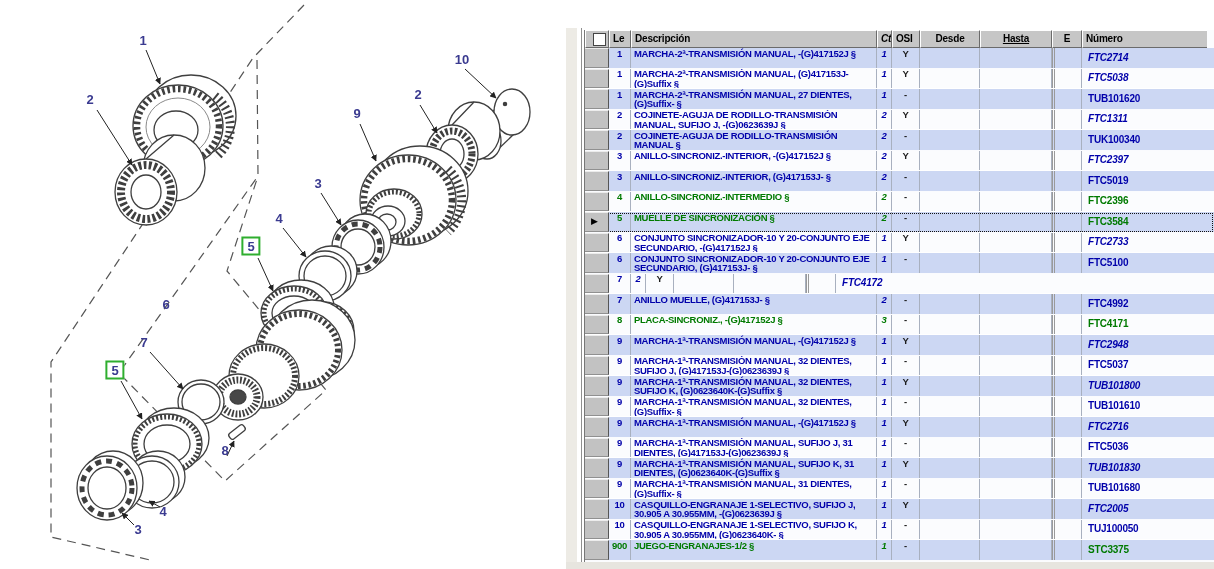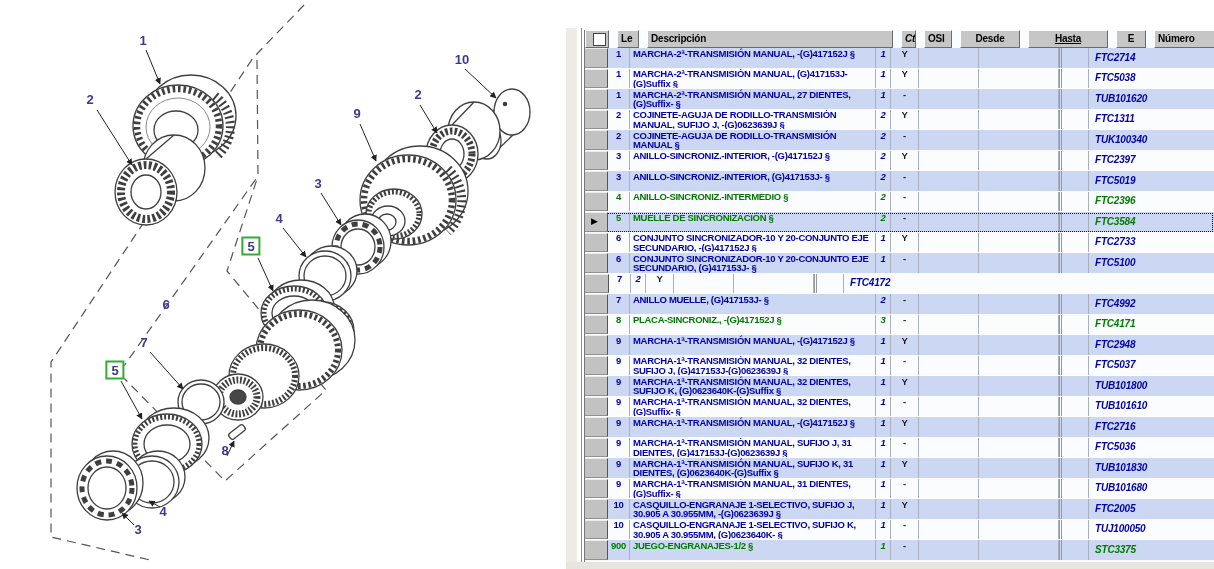--- a/index.html
+++ b/index.html
@@ -12,43 +12,43 @@
   .callout{position:absolute;transform:translate(-50%,-50%);
            font-weight:bold;font-size:13px;line-height:14px;color:#3a3a90;cursor:pointer;}
   .callout.box{border:2px solid #2fae2f;background:#fff;padding:0 4px;line-height:15px;}
   
   .sideband{position:absolute;left:566px;top:28px;width:11px;height:541px;background:#edebe5;}
   .vline{position:absolute;left:581px;top:28px;width:1px;height:534px;background:#8f8f8f;}
   .bottomstrip{position:absolute;left:566px;top:562px;width:648px;height:7px;background:#e7e5df;}
   
   .grid{position:absolute;left:584px;top:30px;width:630px;height:532px;background:#fbfcfe;
         border-left:1px solid #777;box-sizing:border-box;overflow:hidden;}
-  .hrow{display:flex;height:18px;gap:8px;}
+  .hrow{display:flex;height:18px;}
   .hcell{box-sizing:border-box;flex:0 0 auto;background:#c6c6c6;color:#000;
          border-top:1px solid #fff;border-left:1px solid #fff;
          border-right:1px solid #6b6b6b;border-bottom:1px solid #6b6b6b;
          font-weight:bold;font-size:10px;line-height:15px;letter-spacing:-0.2px;
          padding:0 3px;overflow:hidden;white-space:nowrap;}
   .gbody{height:514px;overflow:hidden;}
   .trow{display:flex;height:20.5px;box-sizing:border-box;border-bottom:1px solid rgba(255,255,255,.9);cursor:pointer;}
   .shade-blue{background:#ccd7f3;}
   .shade-white{background:#fbfcfe;}
   .trow.sel{outline:1px dotted #111;outline-offset:-2px;}
   .c{box-sizing:border-box;flex:0 0 auto;border-right:1px solid #a8b0bf;overflow:hidden;
      font-weight:bold;font-size:9.5px;line-height:9.8px;letter-spacing:-0.3px;padding:0.5px 2px;}
   .col-blue{color:#0000aa;} .col-green{color:#007a00;}
   .c.osi{color:#1c1c1c;text-align:center;}
   .c.le,.c.ctd{text-align:center;}
   .c.desc{padding-left:3px;}
-  .c.num{font-size:10px;line-height:18px;padding-left:6px;letter-spacing:-0.2px;font-style:italic;}
+  .c.num{font-size:10px;line-height:18px;padding-left:6px;letter-spacing:-0.2px;}
   .c.num.it{font-style:italic;}
   .c.e{border-left:3px double #9a9a9a;}
   
   .w-sel{width:24px;} .w-le{width:22px;} .w-desc{width:246px;} .w-ctd{width:15px;font-style:italic;}
-  .w-osi{width:28px;} .w-desde{width:60px;} .w-hasta{width:80px;text-decoration:underline;} .w-e{width:30px;} .w-num{width:125px;border-right:none;}
+  .w-osi{width:28px;} .w-desde{width:60px;} .w-hasta{width:72px;text-decoration:underline;} .w-e{width:30px;} .w-num{width:125px;border-right:none;}
   .selb{width:24px;box-sizing:border-box;background:#c2c2c2;border-right:1px solid #555;
         border-top:1px solid #ececec;border-bottom:1px solid #909090;position:relative;}
   .selb .arrow{position:absolute;left:6px;top:50%;transform:translateY(-52%);
         font-size:9px;color:#000;line-height:9px;}
   .chk{width:11px;height:11px;background:#fff;border:1px solid #444;margin:2px 0 0 4px;}
 </style>
 </head>
 <body>
 
 <div class="screen">

